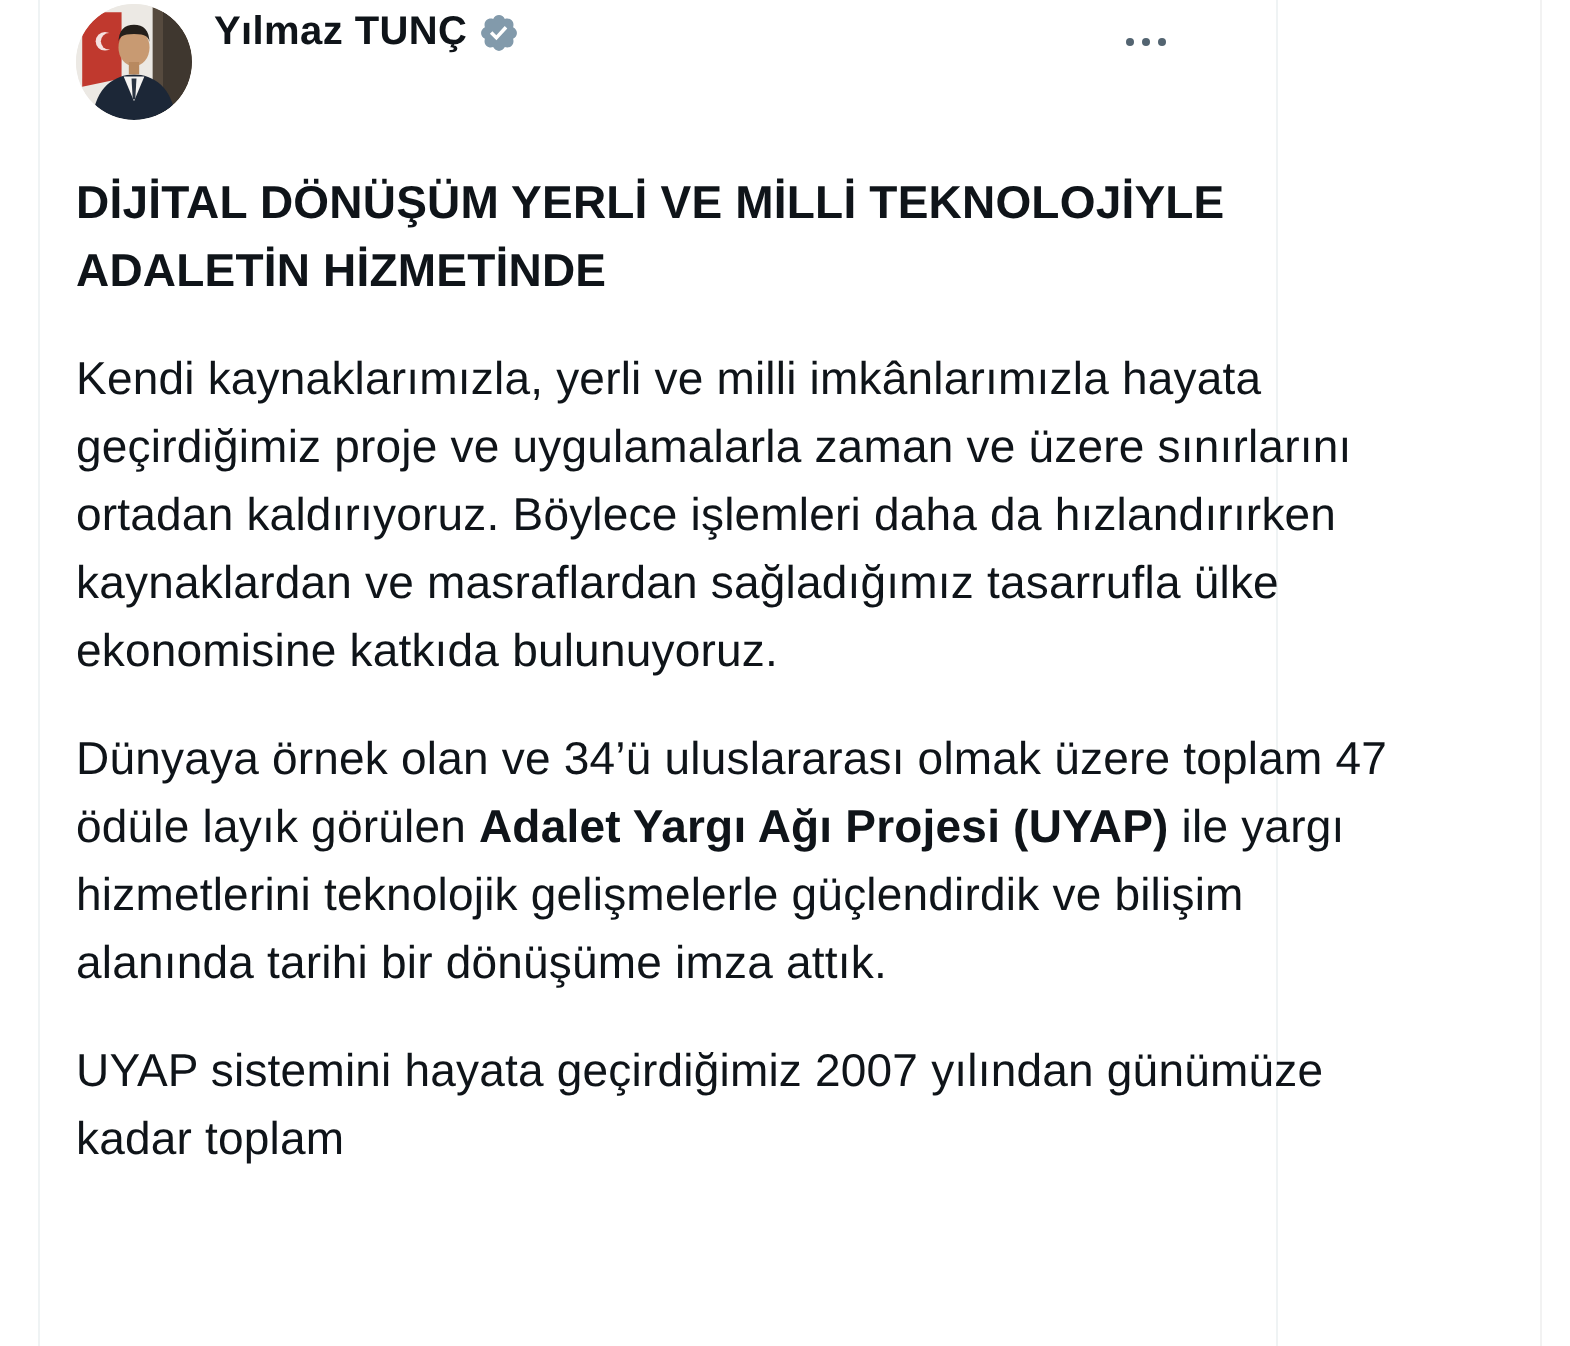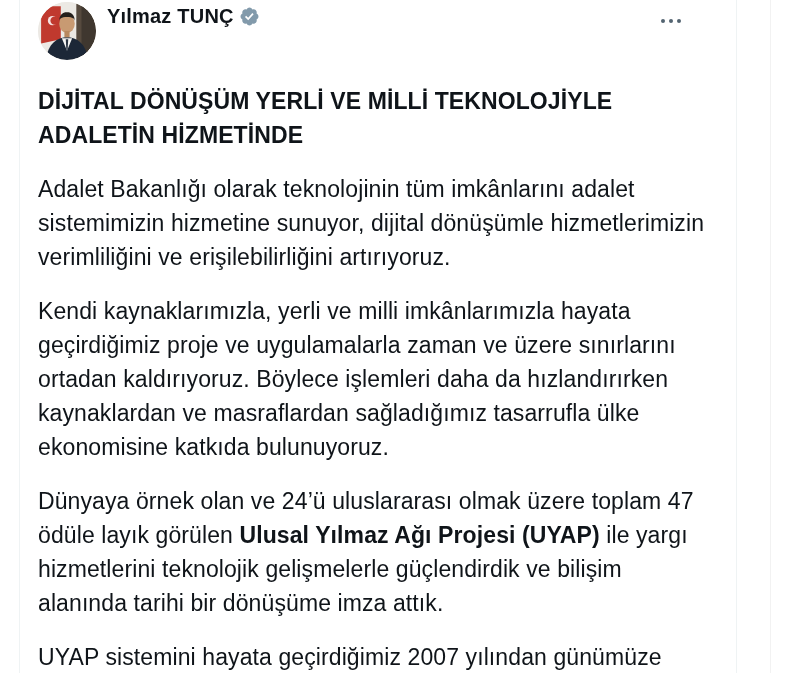--- a/index.html
+++ b/index.html
@@ -12,21 +12,21 @@
     position: relative;
     width: 785px;
     height: 673px;
     background: #ffffff;
     overflow: hidden;
   }
   .column {
     position: absolute;
     left: 19px;
     top: 0;
-    width: 718px;
+    width: 620px;
     height: 673px;
     background: #ffffff;
     border-left: 1px solid #eff3f4;
     border-right: 1px solid #eff3f4;
     box-sizing: border-box;
   }
   .scroll-line {
     position: absolute;
     left: 770px;
     top: 0;
@@ -161,21 +161,20 @@
           <span class="more-icon">
             <span class="dot"></span>
               <span class="dot"></span>
               <span class="dot"></span>
           </span>
         </div>
       </div>
 
       <div class="tweet-body">
           <p class="tweet-paragraph headline"><span class="bold">DİJİTAL DÖNÜŞÜM YERLİ VE MİLLİ TEKNOLOJİYLE ADALETİN HİZMETİNDE</span></p>
-          <p class="tweet-paragraph"><span>Adalet Bakanlığı olarak teknolojinin tüm imkânlarını adalet sistemimizin hizmetine sunuyor, dijital dönüşümle hizmetlerimizin verimliliğini ve erişilebilirliğini artırıyoruz.</span></p>
           <p class="tweet-paragraph"><span>Kendi kaynaklarımızla, yerli ve milli imkânlarımızla hayata geçirdiğimiz proje ve uygulamalarla zaman ve üzere sınırlarını ortadan kaldırıyoruz. Böylece işlemleri daha da hızlandırırken kaynaklardan ve masraflardan sağladığımız tasarrufla ülke ekonomisine katkıda bulunuyoruz.</span></p>
-          <p class="tweet-paragraph"><span>Dünyaya örnek olan ve 24’ü uluslararası olmak üzere toplam 47 ödüle layık görülen </span><span class="bold">Ulusal Yılmaz Ağı Projesi (UYAP)</span><span> ile yargı hizmetlerini teknolojik gelişmelerle güçlendirdik ve bilişim alanında tarihi bir dönüşüme imza attık.</span></p>
+          <p class="tweet-paragraph"><span>Dünyaya örnek olan ve 34’ü uluslararası olmak üzere toplam 47 ödüle layık görülen </span><span class="bold">Adalet Yargı Ağı Projesi (UYAP)</span><span> ile yargı hizmetlerini teknolojik gelişmelerle güçlendirdik ve bilişim alanında tarihi bir dönüşüme imza attık.</span></p>
           <p class="tweet-paragraph"><span>UYAP sistemini hayata geçirdiğimiz 2007 yılından günümüze kadar toplam </span></p>
         </div>
 
     </article>
   </div>
 </div>
 
 </body></html>

